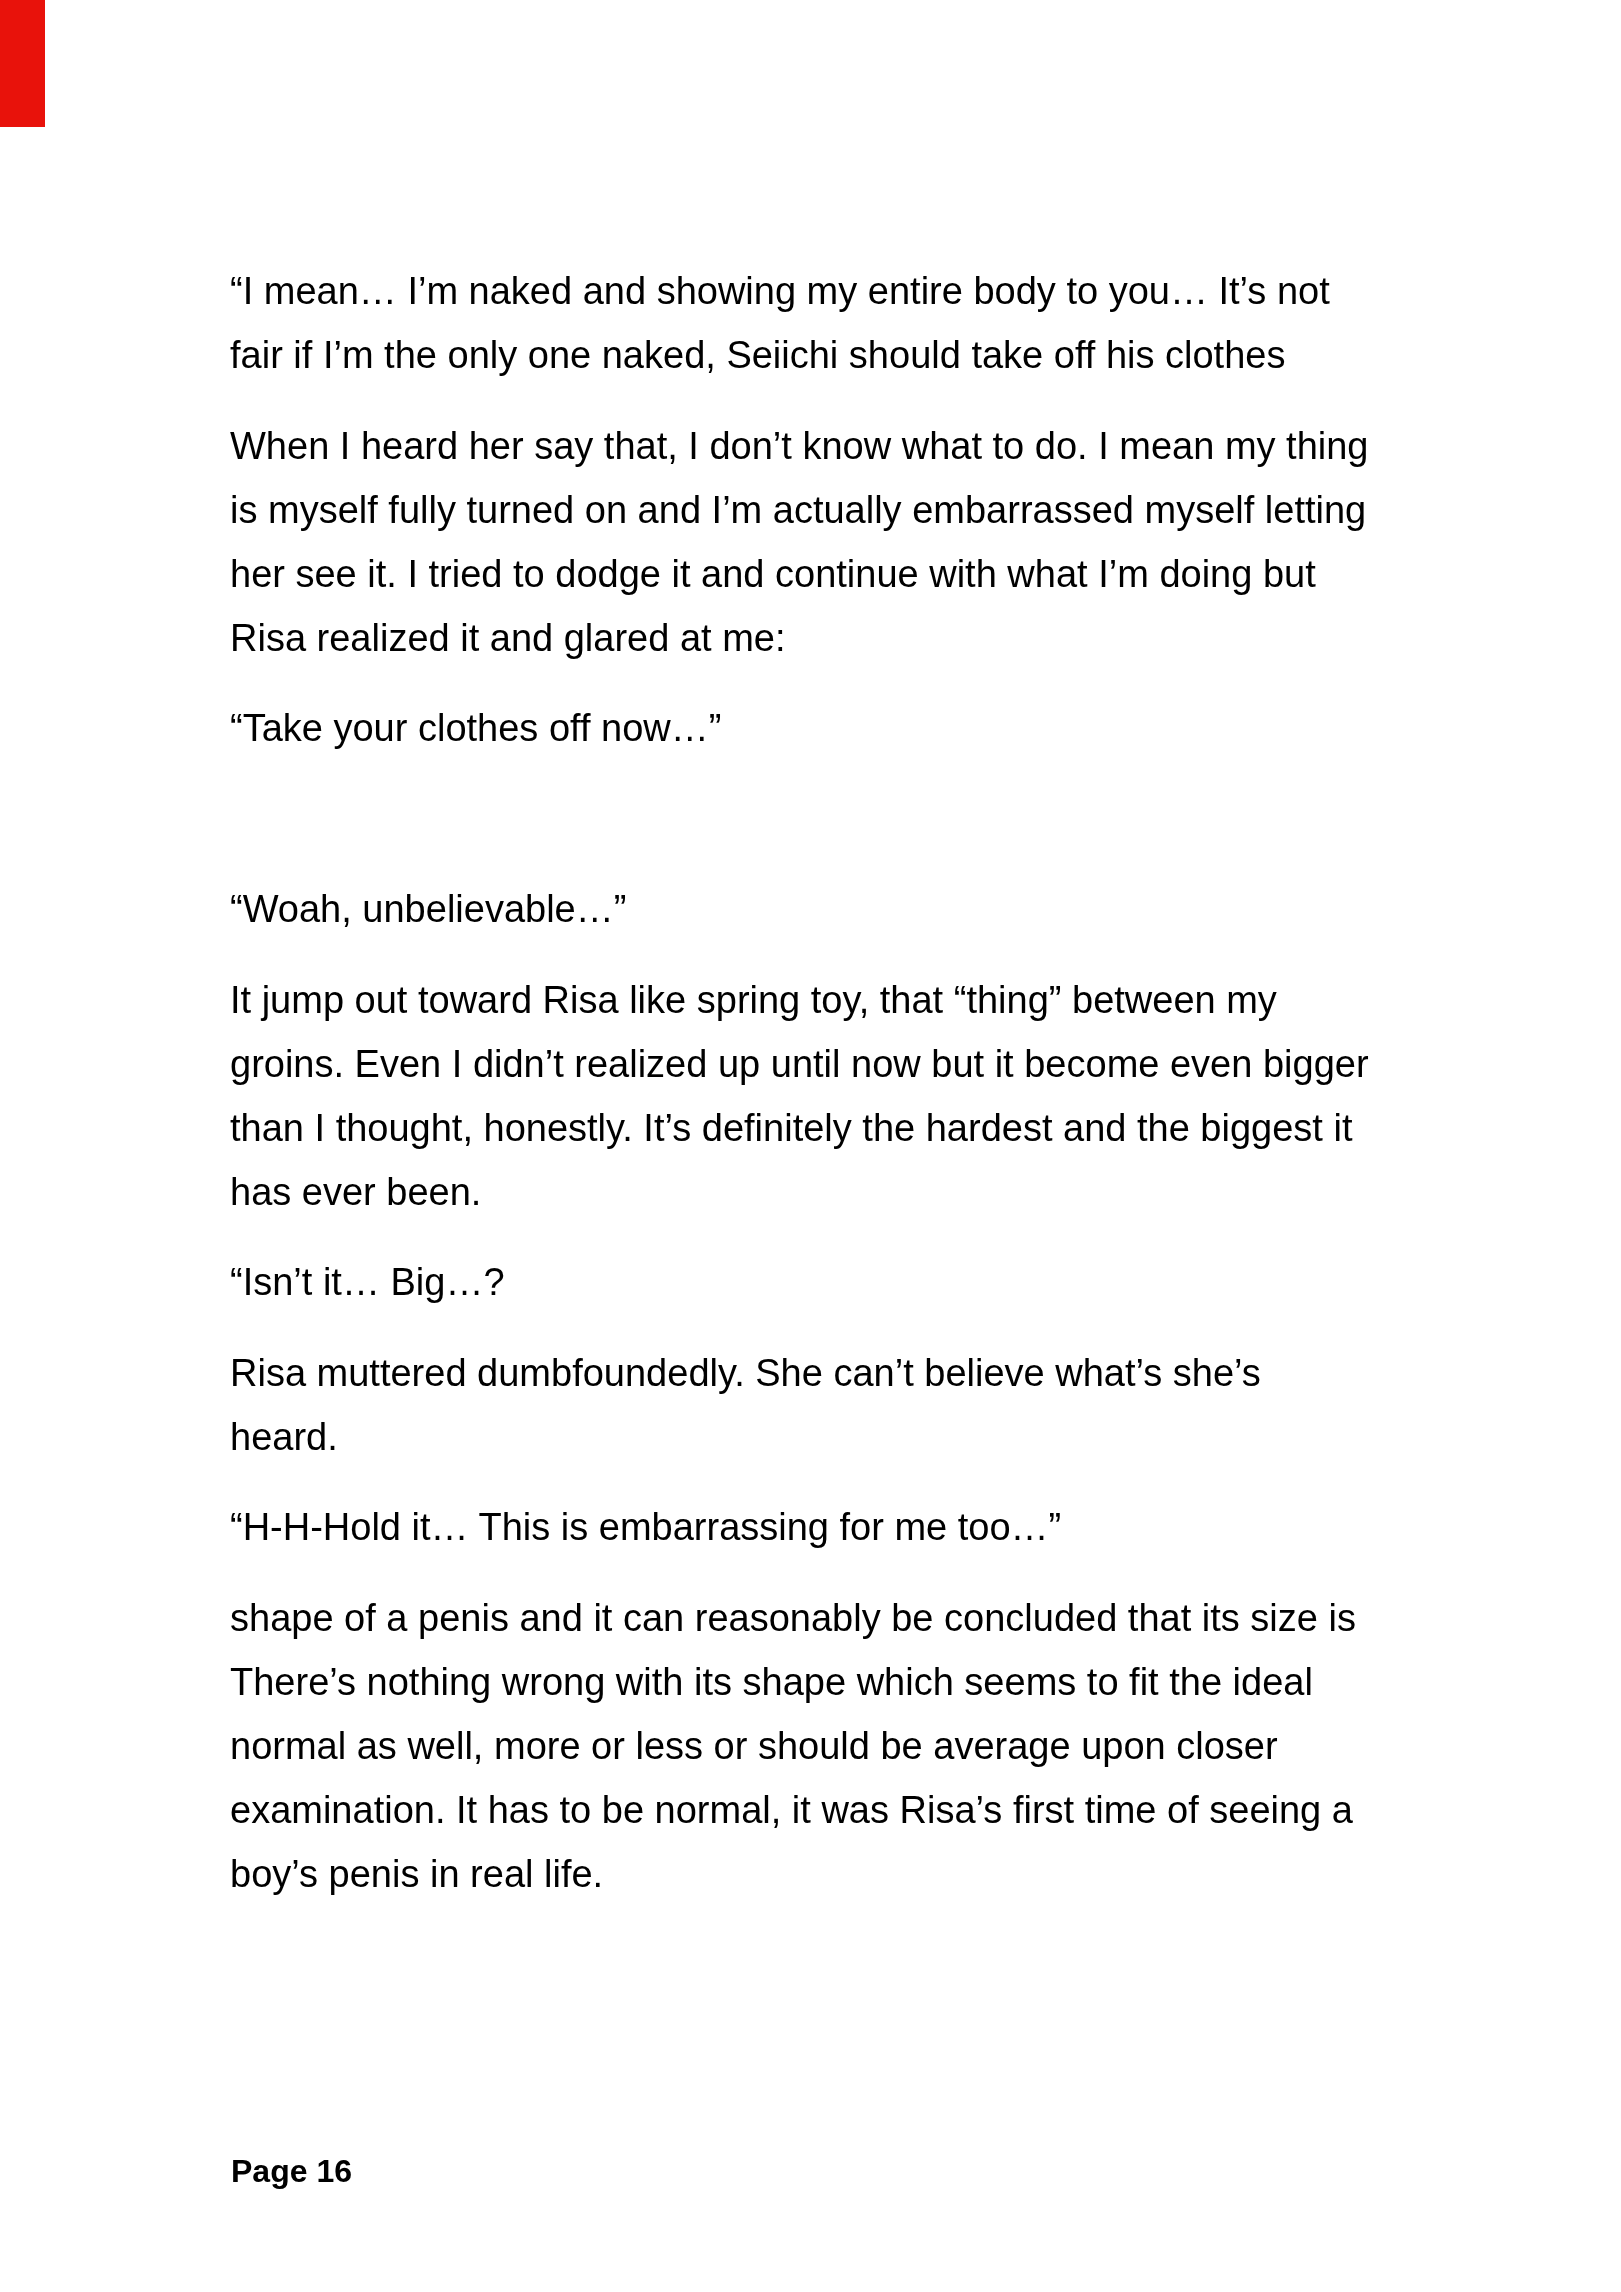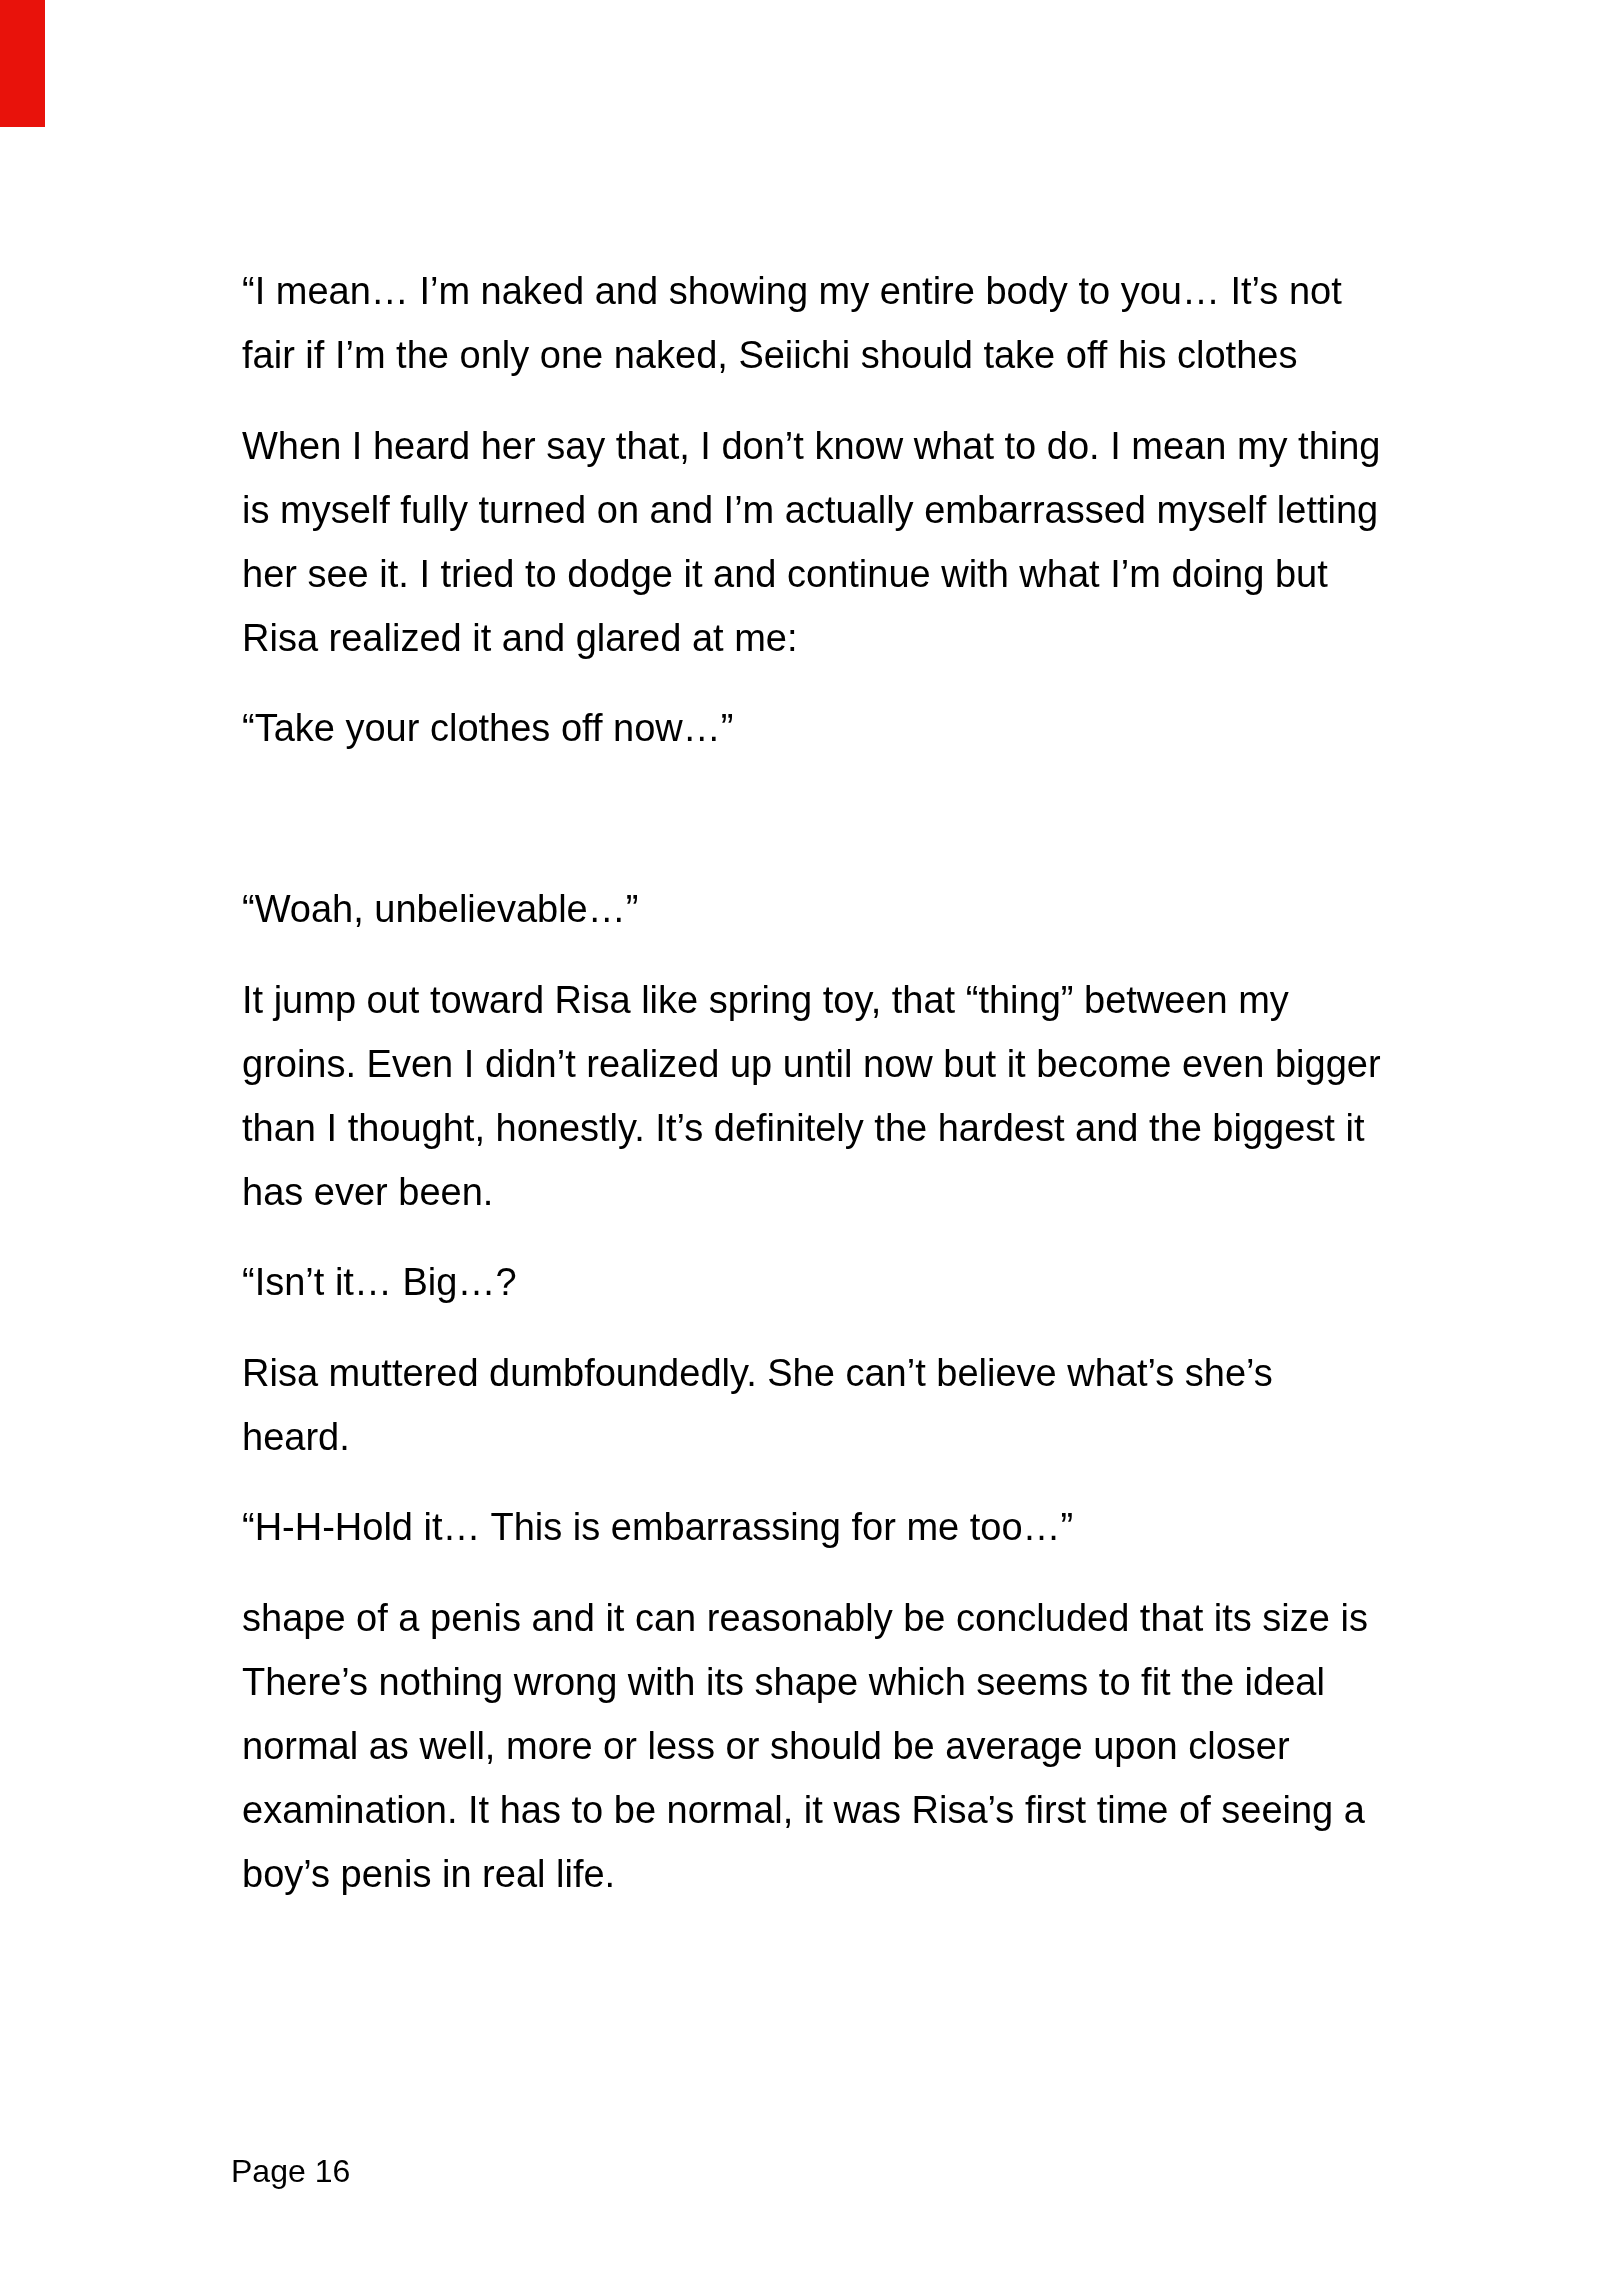--- a/index.html
+++ b/index.html
@@ -32,28 +32,27 @@
   .paragraph {
     margin: 0 0 26.5px 0;
     padding: 0;
   }
   .line {
     font-size: 38px;
     line-height: 64px;
     min-height: 64px;
     white-space: nowrap;
     letter-spacing: 0;
-    margin-left: 12px;
   }
   .footer {
     position: absolute;
     left: 231px;
     top: 2139px;
     font-size: 32px;
-    font-weight: normal;
+    font-weight: bold;
     line-height: 64px;
     white-space: nowrap;
   }
 </style>
 </head>
 <body>
 
 <div class="page" style="background: rgb(255, 255, 255); color: rgb(0, 0, 0);">
   <div class="corner-marker" style="background: rgb(232, 18, 11);"></div>
   <div class="content">

